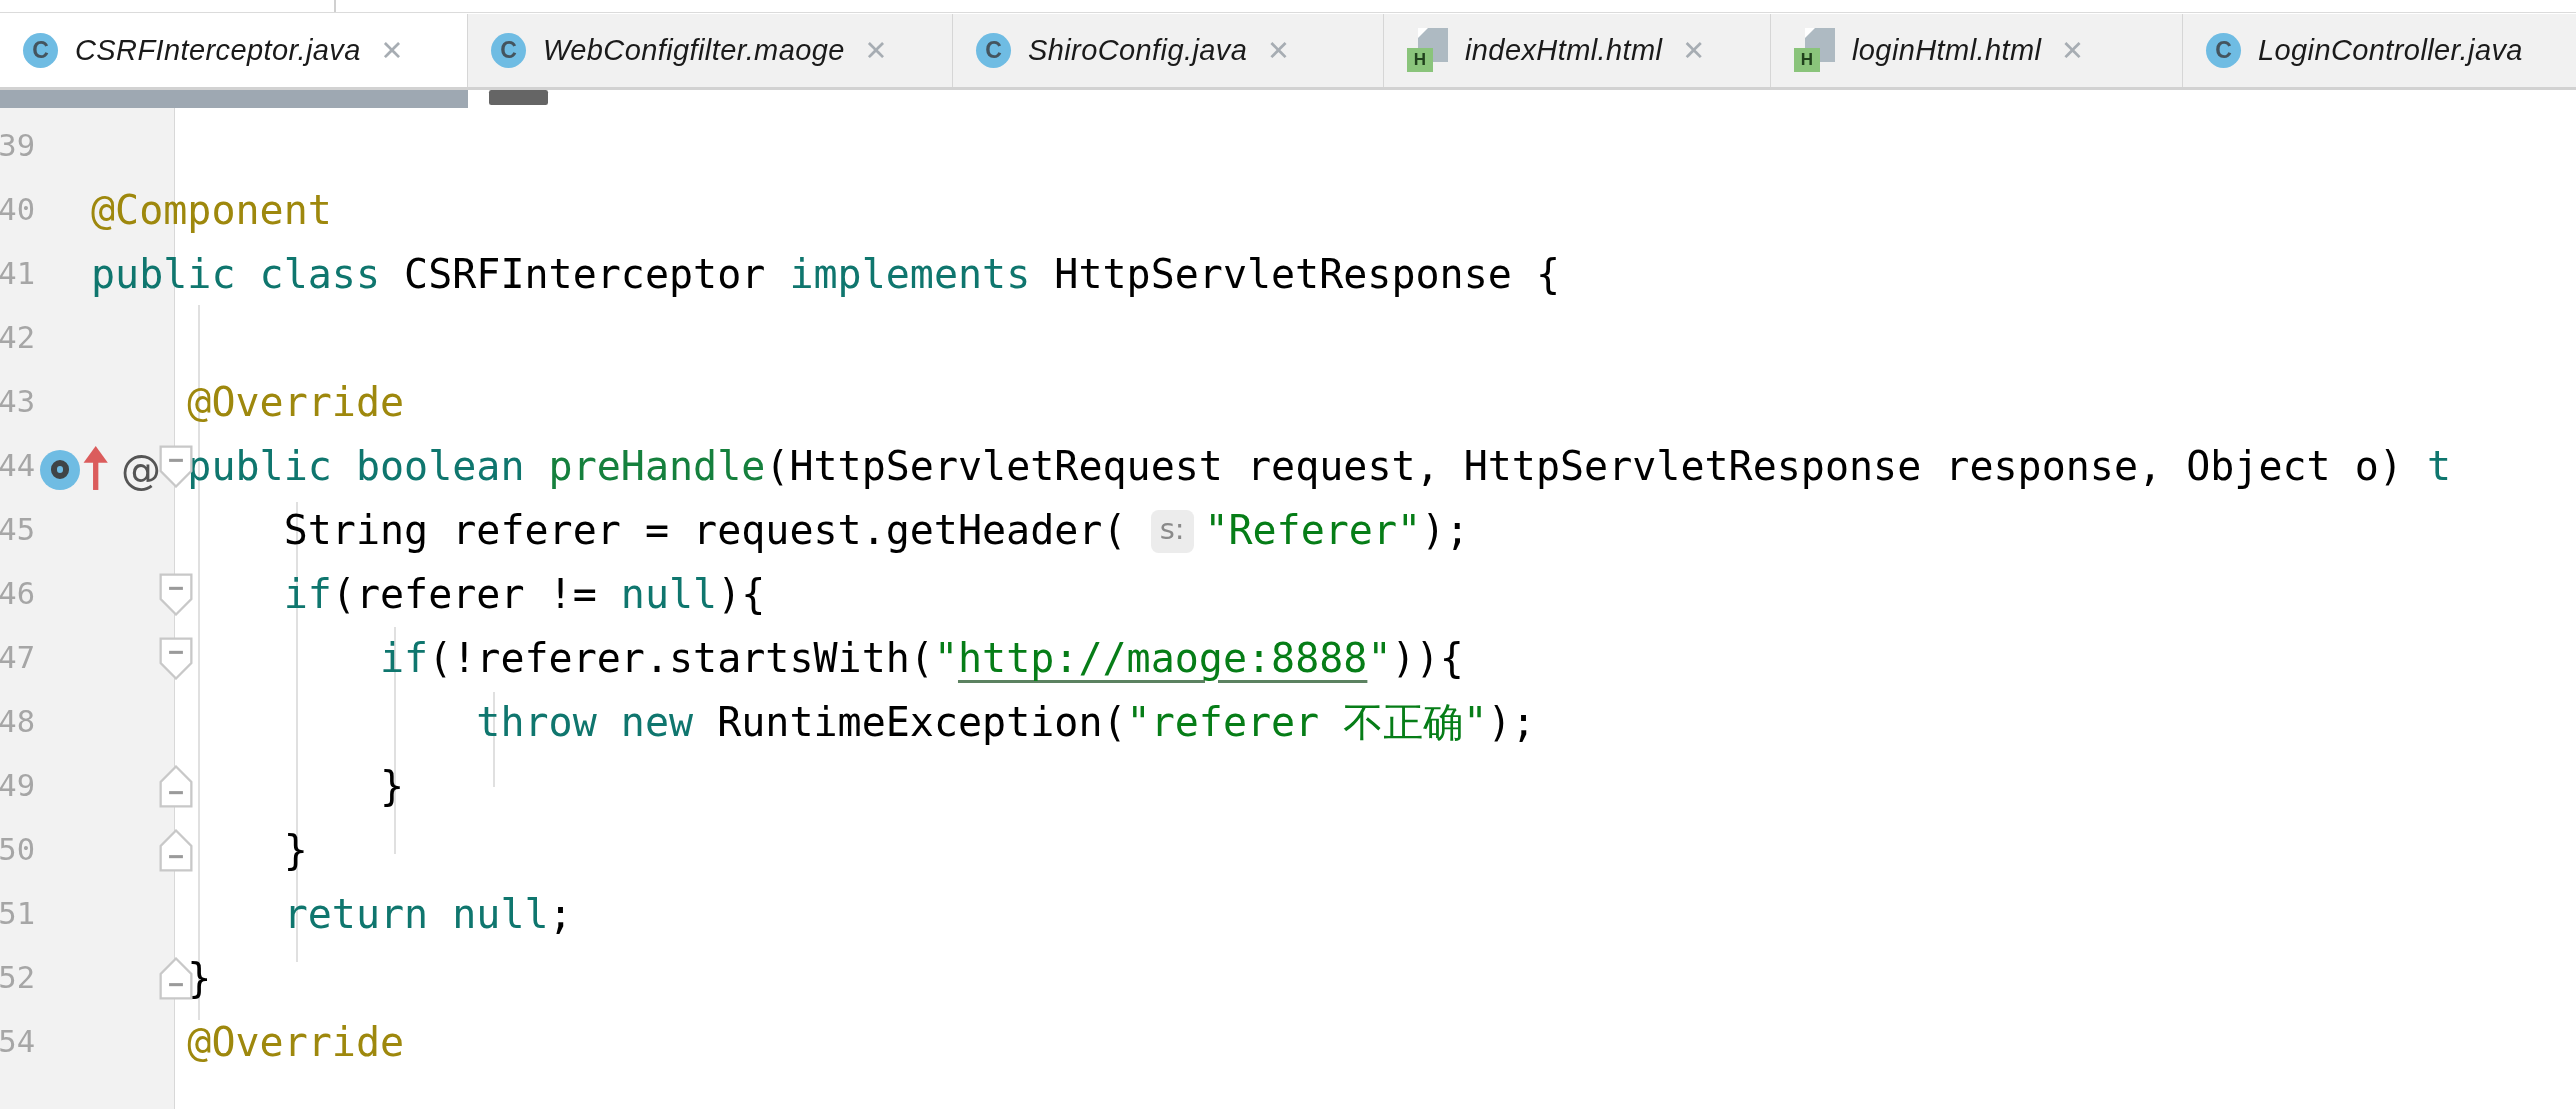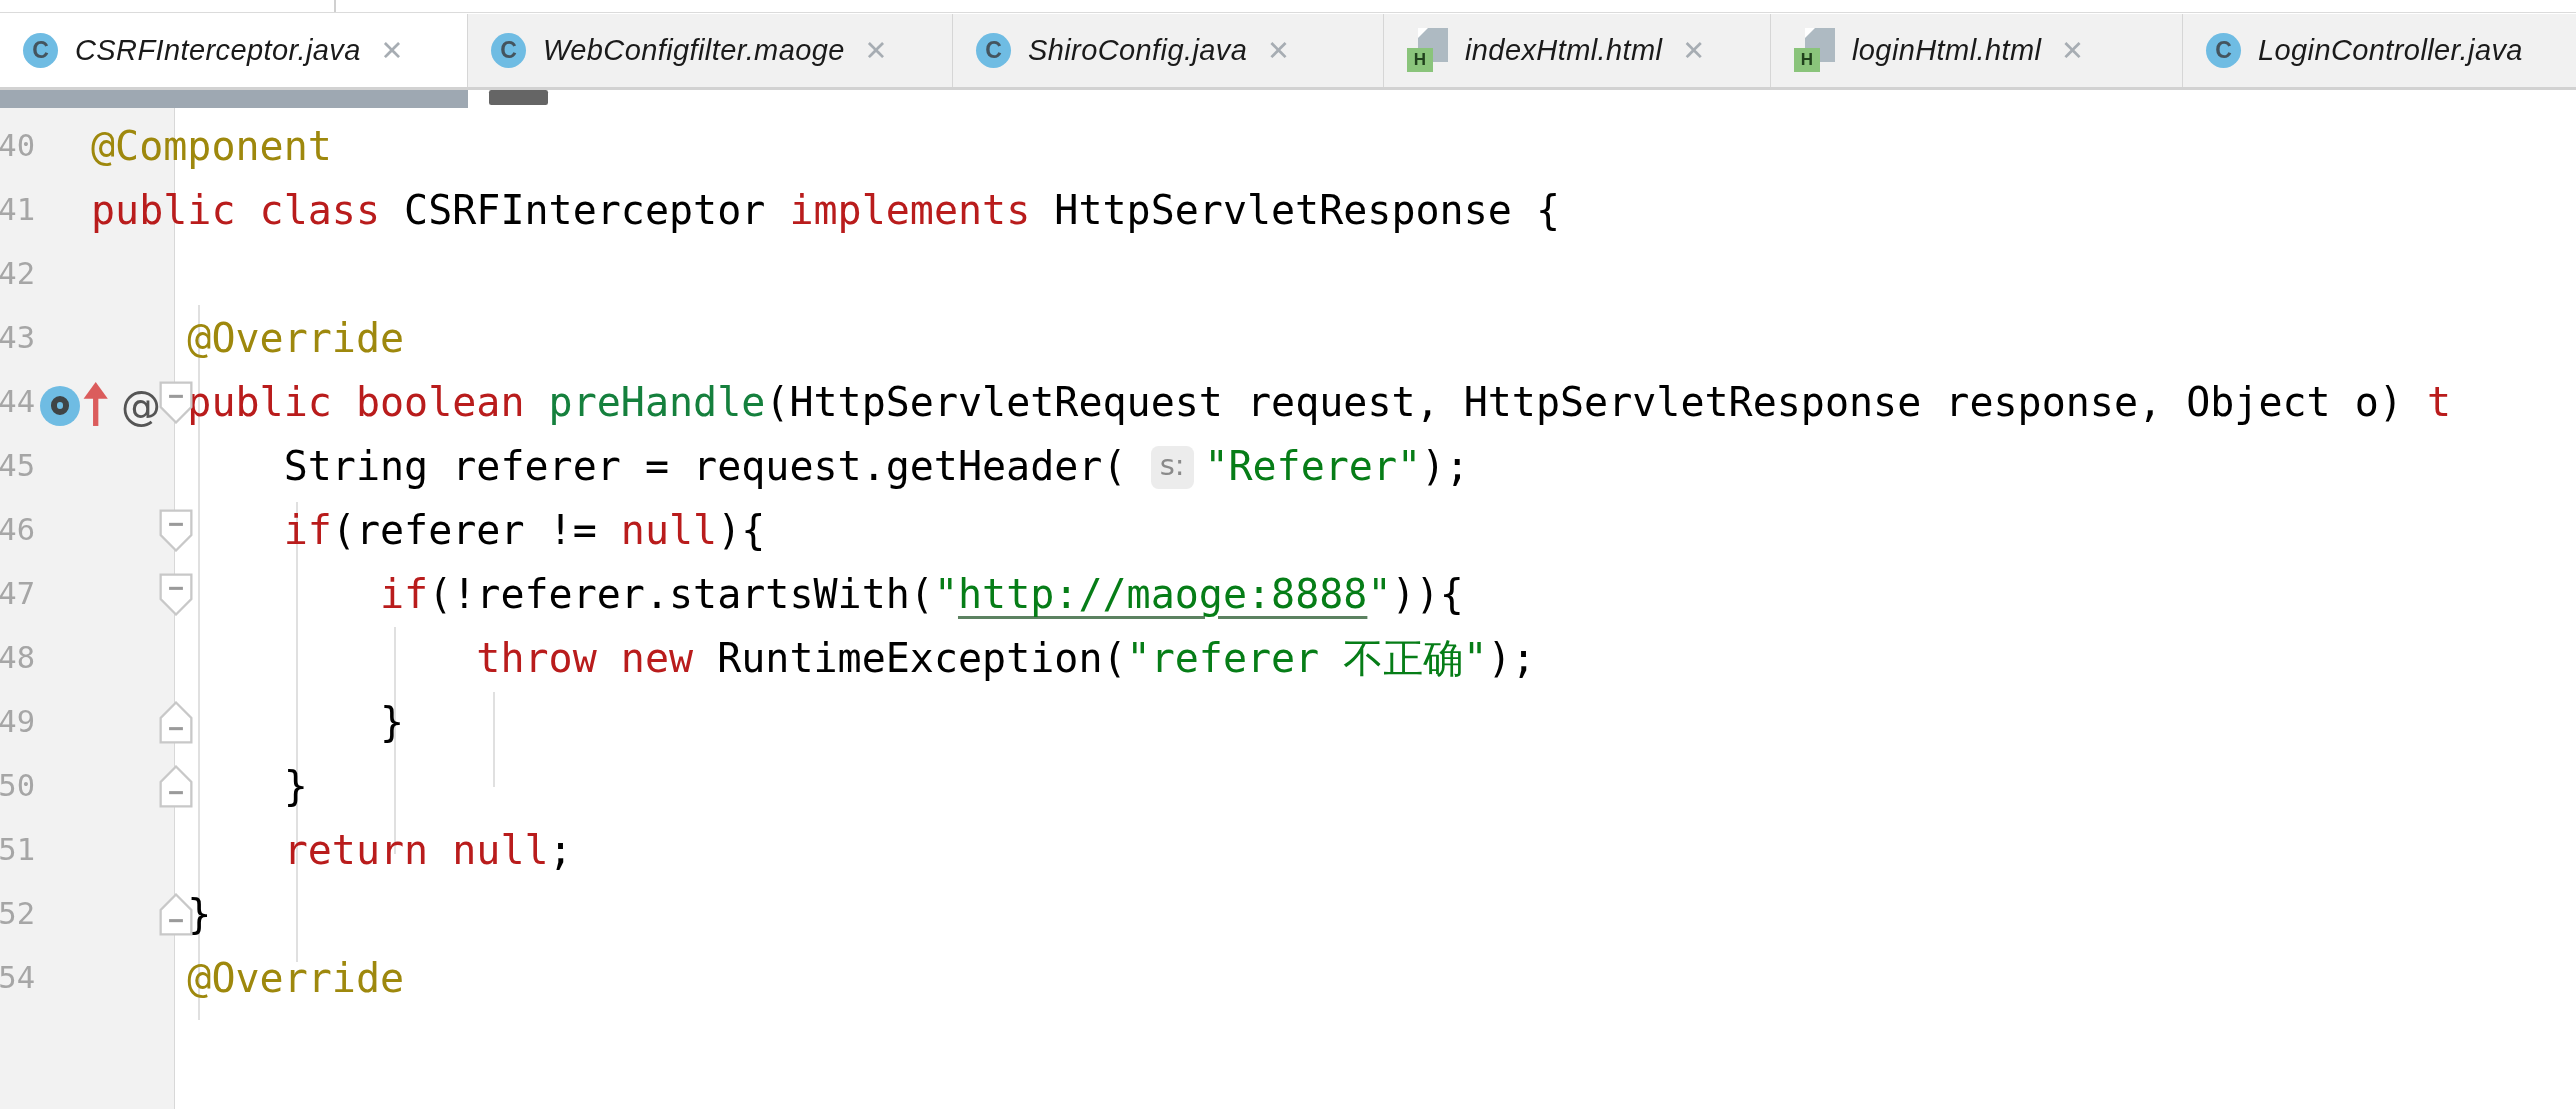--- a/index.html
+++ b/index.html
@@ -40,21 +40,21 @@
              border-right:1.5px solid #d8d8d8;}
   .guide{position:absolute;width:1.5px;background:#e0e0e0;z-index:2;}
 
   #rows{position:absolute;left:0;top:-40px;right:0;z-index:3;}
   .row{position:relative;height:64px;}
   .code{position:absolute;left:11px;top:0;right:0;height:64px;line-height:64px;
         white-space:pre;padding-left:80px;font-family:"DejaVu Sans Mono",monospace;
         font-size:40px;color:#000;}
   .gnum{position:absolute;left:-20px;top:0;width:55px;height:64px;line-height:64px;
         text-align:right;font-family:"DejaVu Sans Mono",monospace;font-size:30.5px;color:#a6a6a6;z-index:4;}
-  .tok-kw{color:#b91c1c;}
+  .tok-kw{color:#0f766e;}
   .tok-ann{color:#9e880d;}
   .tok-str{color:#067d17;}
   .tok-strlink{color:#067d17;text-decoration:underline;text-decoration-thickness:3px;text-underline-offset:7.6px;text-decoration-color:#5c8261;}
   .tok-method{color:#15803d;}
   .tok-plain{color:#000000;}
   .inlay{display:inline-block;background:#ececec;color:#8a8a8a;border-radius:7.6px;
          font-family:"DejaVu Sans",sans-serif;font-size:29px;line-height:37px;
          padding:1.5px 9.1px 4.6px 9.1px;margin-right:10.7px;vertical-align:4.6px;}
 
   
@@ -126,20 +126,24 @@
       <div class="guide" style="left: 296px; top: 412px; height: 460px;"></div>
       <div class="guide" style="left: 394px; top: 537px; height: 227px;"></div>
       <div class="guide" style="left: 493px; top: 602px; height: 95px;"></div>
     </div>
   <div id="rows">
       <div class="row">
         <div class="sliver" style="left: 183px; width: 137px;"></div>
         <div class="sliver" style="left: 344px; width: 59px;"></div>
         <div class="sliver" style="left: 428px; width: 38px;"></div>
         <div class="sliver" style="left: 489px; width: 59px;"></div>
+      </div>
+      <div class="row">
+        <div class="gnum">39</div>
+        <div class="code"></div>
       </div>
       <div class="row">
         <div class="gnum">40</div>
         <div class="code"><span class="tok-ann">@Component</span></div>
       </div>
       <div class="row">
         <div class="gnum">41</div>
         <div class="code"><span class="tok-kw">public class</span><span class="tok-plain"> CSRFInterceptor </span><span class="tok-kw">implements</span><span class="tok-plain"> HttpServletResponse {</span></div>
       </div>
       <div class="row">

